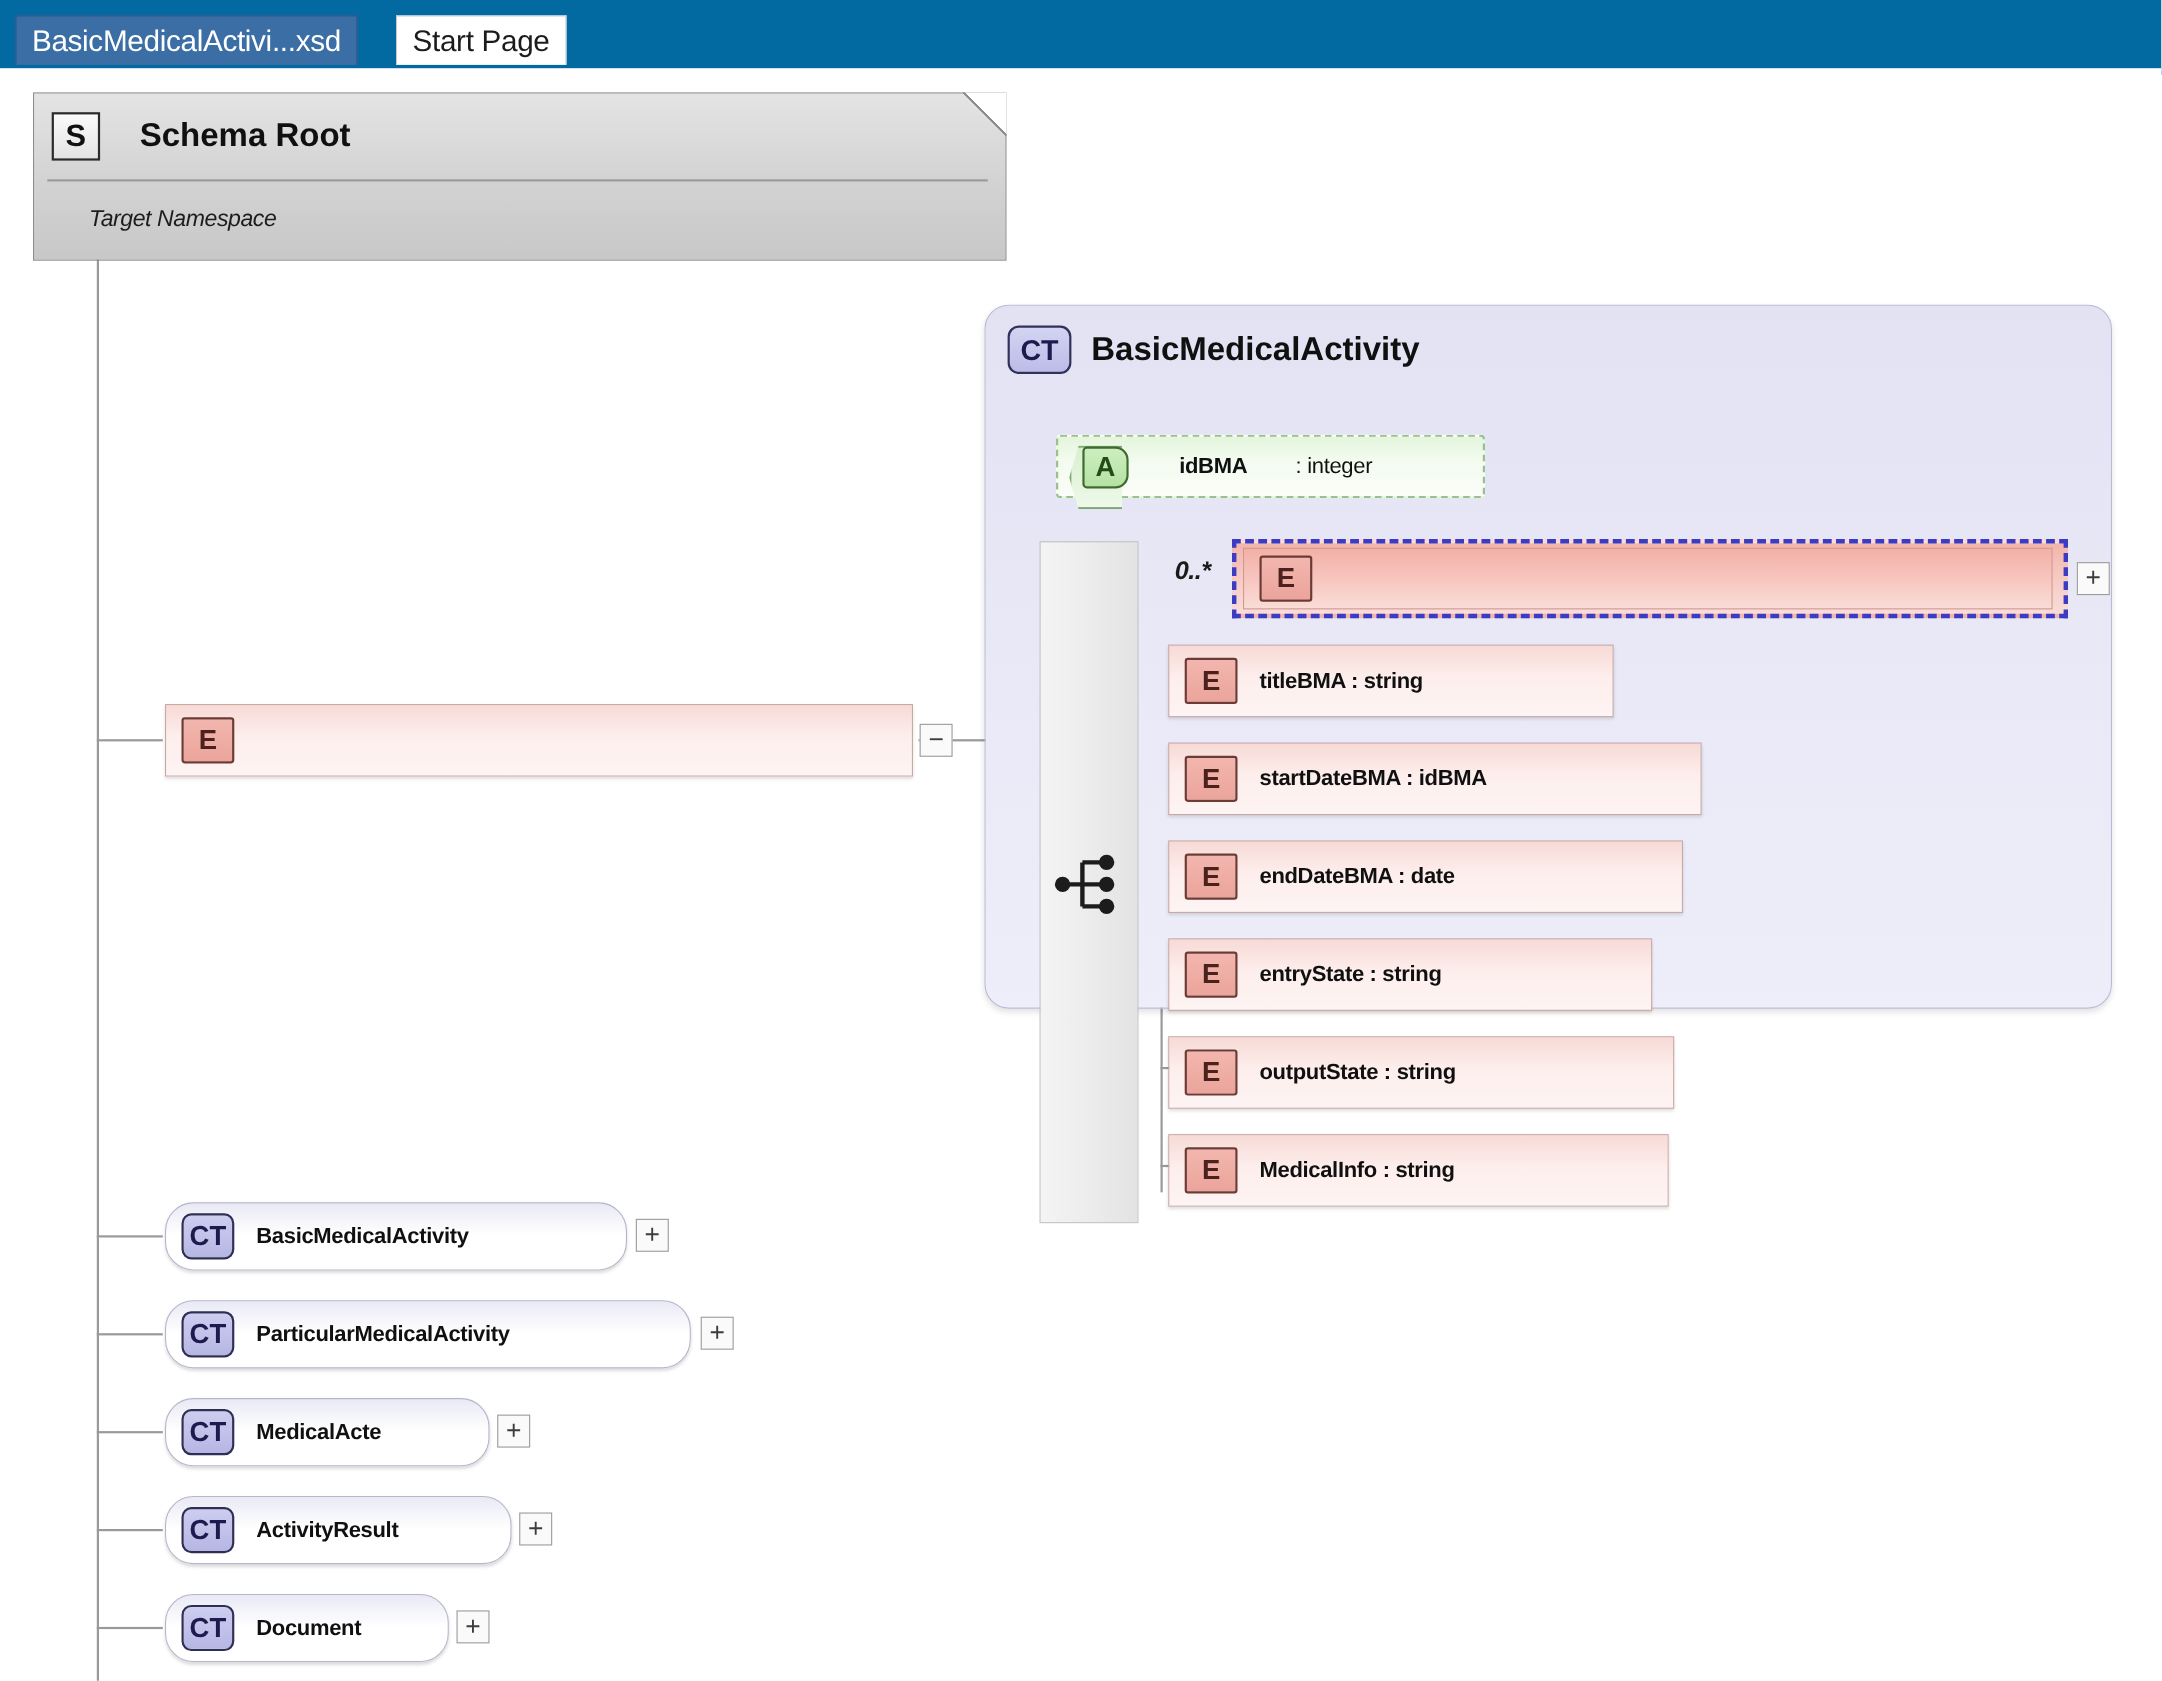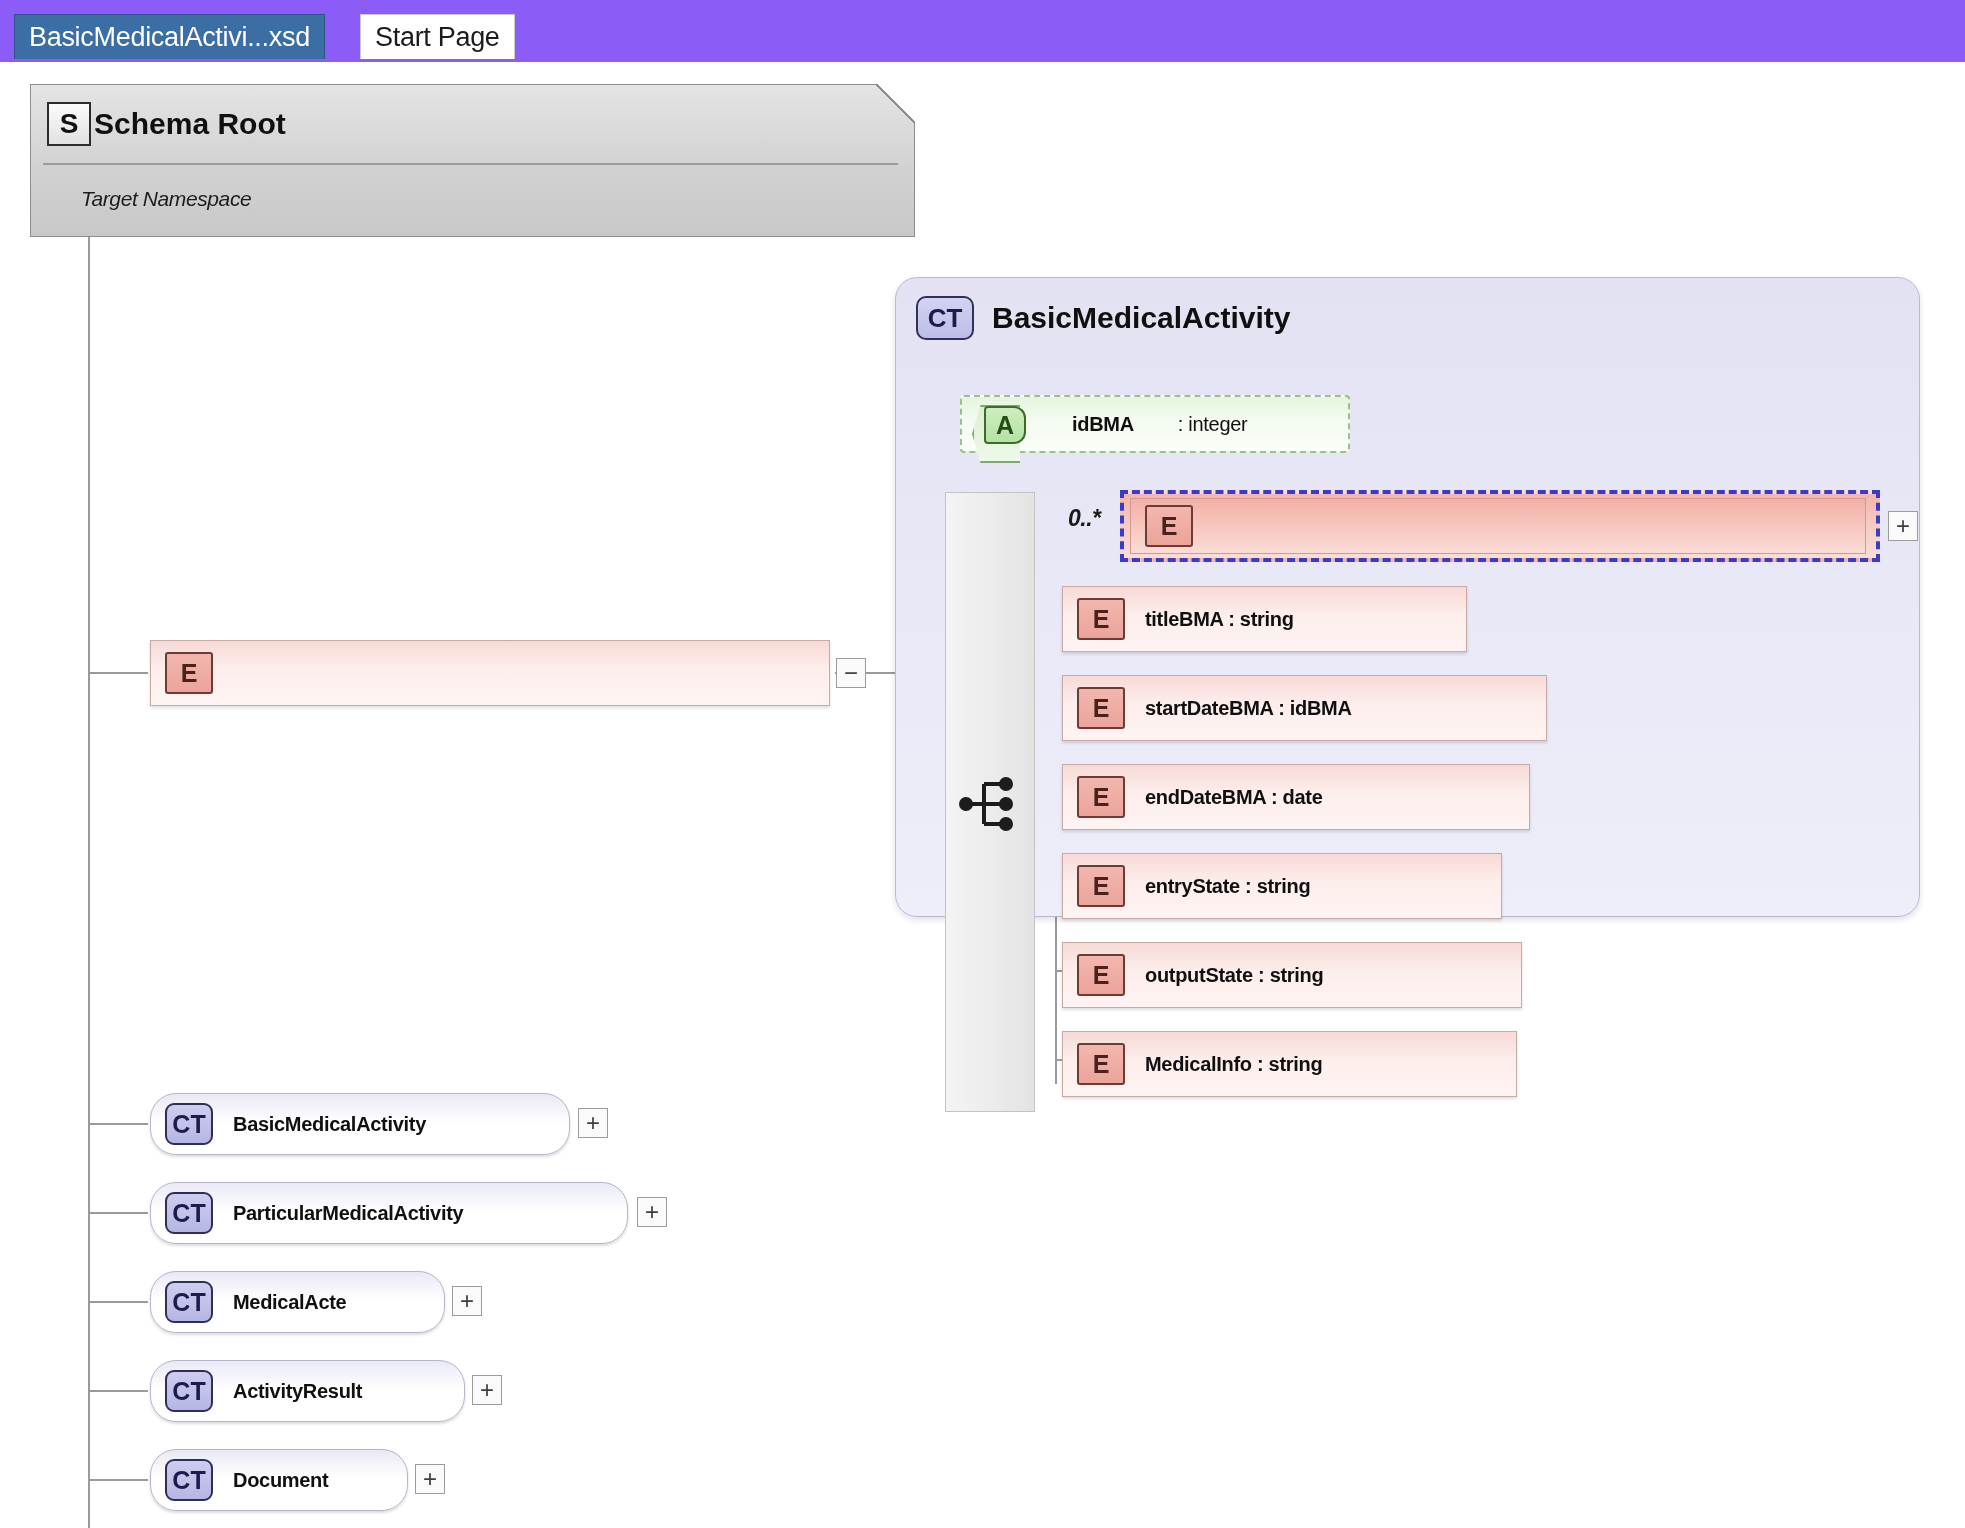--- a/index.html
+++ b/index.html
@@ -8,21 +8,21 @@
     width:1965px;height:1528px;
     background:#ffffff;
     font-family:"Liberation Sans",sans-serif;
     position:relative;
     overflow:hidden;
     -webkit-font-smoothing:antialiased;
   }
   
   #tabbar{
     position:absolute;left:0;top:0;width:1965px;height:68px;
-    background:#8b5cf6;
+    background:#0369a1;
     text-decoration:underline;
   }
   #tabbar:after{
     content:"";position:absolute;left:0;bottom:0;width:100%;height:3px;
     background:#3a6ea5;
   }
   .tab{
     position:absolute;top:14px;height:45px;
     display:flex;align-items:center;
     font-size:27px;letter-spacing:-0.3px;
@@ -80,21 +80,21 @@
     box-sizing:border-box;padding-left:16px;
   }
   #srbadge{
     width:44px;height:44px;
     background:linear-gradient(180deg,#fbfbfb,#e2e2e2);
     border:2px solid #2b2b2b;
     display:flex;align-items:center;justify-content:center;
     font-size:28px;font-weight:bold;color:#111;
     box-sizing:border-box;
   }
-  #srtitle{margin-left:3px;font-size:30px;font-weight:bold;color:#101010;}
+  #srtitle{margin-left:36px;font-size:30px;font-weight:bold;color:#101010;}
   #srsep{position:absolute;left:12px;top:78px;width:855px;height:2px;background:#9b9b9b;}
   #srbody{
     position:absolute;left:0;top:82px;width:100%;height:70px;
     display:flex;align-items:flex-start;padding-left:50px;box-sizing:border-box;
   }
   #srlabel{
     font-size:21px;font-style:italic;color:#1d1d1d;
     width:205px;padding-top:20px;letter-spacing:-0.4px;
   }
   #srvalue{

